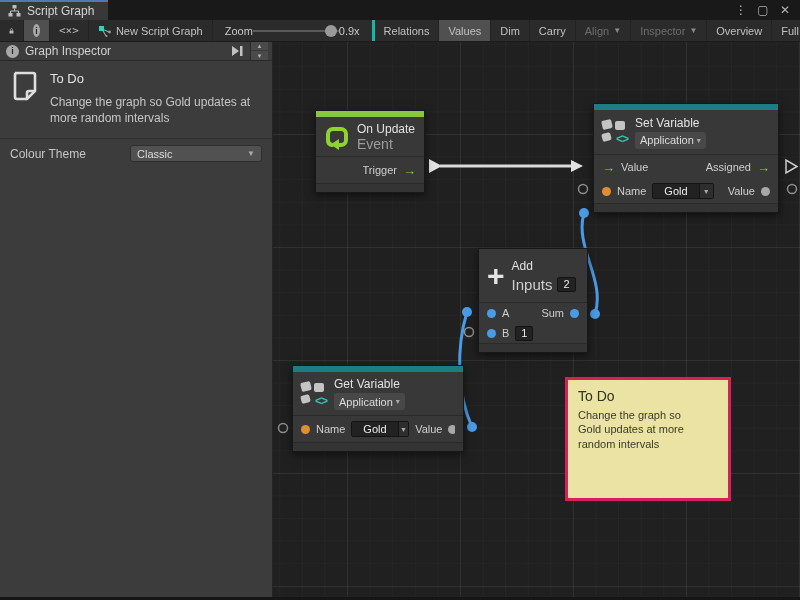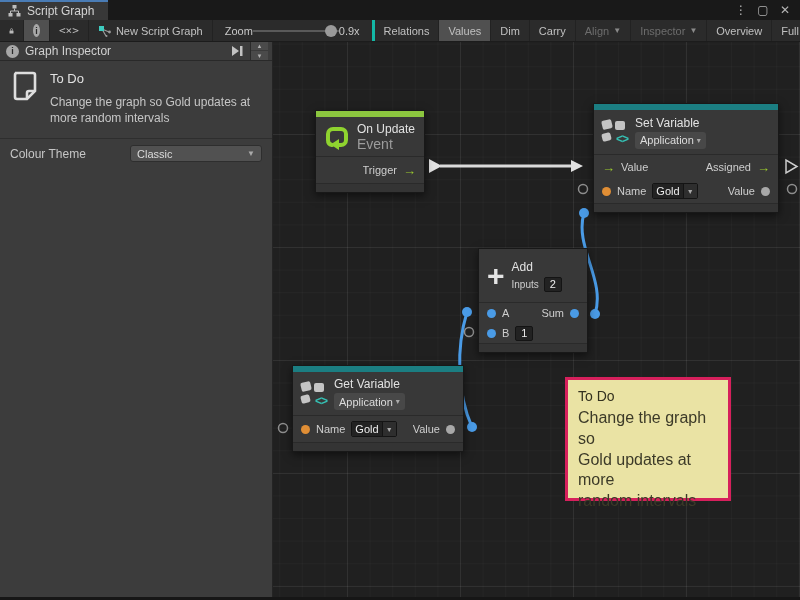--- a/index.html
+++ b/index.html
@@ -58,35 +58,35 @@
   .nhead { display:flex; align-items:center; gap:7px; padding:5px 8px; border-bottom:1px solid #2a2a2a; }
   .ntitle { color:#e2e2e2; font-size:12px; white-space:nowrap; }
   .nsub { color:#9c9c9c; font-size:14px; }
   .prow { display:flex; align-items:center; gap:6px; padding:0 8px; color:#cecece; white-space:nowrap; overflow:hidden; }
   .nfooter { height:9px; border-top:1px solid #2a2a2a; background:#343434; }
   .dot { width:9px; height:9px; border-radius:50%; flex:0 0 auto; }
   .dot.blue { background:#4a9be6; } .dot.orange { background:#e08e35; } .dot.gray { background:#a8a8a8; }
   .garrow { color:#9ccb2e; font-weight:bold; font-size:13px; line-height:1; flex:0 0 auto; }
   .right-group { margin-left:auto; display:flex; align-items:center; gap:6px; overflow:hidden; }
   .valbox { display:flex; align-items:stretch; border:1px solid #141414; border-radius:2px; overflow:hidden; height:16px; }
-  .valbox .val { background:#222; color:#ececec; padding:1px 3px; font-size:11px; display:flex; align-items:center; }
+  .valbox .val { background:#222; color:#ececec; padding:1px 11px; font-size:11px; display:flex; align-items:center; }
   .valbox .vcaret { background:#2e2e2e; border-left:1px solid #141414; color:#aaa; font-size:7px; width:14px; display:flex; align-items:center; justify-content:center; }
   .kind-dd { background:#484848; border-radius:3px; height:17px; display:flex; align-items:center; padding:0 5px; gap:3px; max-width:86px; }
   .kind-dd .ktext { overflow:hidden; white-space:nowrap; max-width:64px; color:#dcdcdc; font-size:11px; }
   .kind-dd .caret { font-size:8px; color:#aaa; flex:0 0 auto; }
   .varicon { position:relative; width:26px; height:24px; flex:0 0 auto; }
   .varicon .sq { position:absolute; background:#c4c4c4; border-radius:2px; }
   .varicon .code { position:absolute; right:0; bottom:-2px; color:#35c1b4; font-weight:bold; font-size:12px; letter-spacing:-1px; }
   .plus-icon { font-size:30px; font-weight:bold; color:#e4e4e4; line-height:22px; }
   .countbox { background:#222; border:1px solid #141414; border-radius:2px; padding:0 5px; color:#ececec; font-size:11px; height:15px; display:flex; align-items:center; }
 
   
   .sticky { position:absolute; left:292px; top:335px; width:166px; height:124px; background:#eae3a4; border:3px solid #d6205c; padding:8px 10px; color:#3c3a28; }
   .sticky h3 { font-size:14px; font-weight:normal; color:#33311f; margin-bottom:4px; }
-  .sticky .line { font-size:16px; line-height:1.3; }
+  .sticky .line { font-size:11px; line-height:1.3; }
 
   svg.wires { position:absolute; left:0; top:0; width:527px; height:555px; pointer-events:none; }
 </style>
 </head>
 <body>
 
 <div class="window">
 
   <div class="tabrow">
     <div class="tab">
@@ -284,21 +284,21 @@
       </div>
       <div class="nfooter"></div>
     </div>
 
     <div class="node" style="left:205px; top:206px; width:110px;">
       <div class="nhead" style="height:54px">
         <span class="plus-icon">+</span>
         <div>
           <div class="ntitle">Add</div>
           <div style="display:flex; align-items:center; gap:5px; margin-top:3px">
-            <span class="nsub" style="font-size:10px; color:#cecece">Inputs</span>
+            <span class="nsub" style="font-size:15px; color:#cecece">Inputs</span>
             <span class="countbox">2</span>
           </div>
         </div>
       </div>
       <div class="prow" style="height:20px">
         <span class="dot blue"></span>
         <span>A</span>
         <span class="right-group">
           <span>Sum</span>
           <span class="dot blue"></span>

